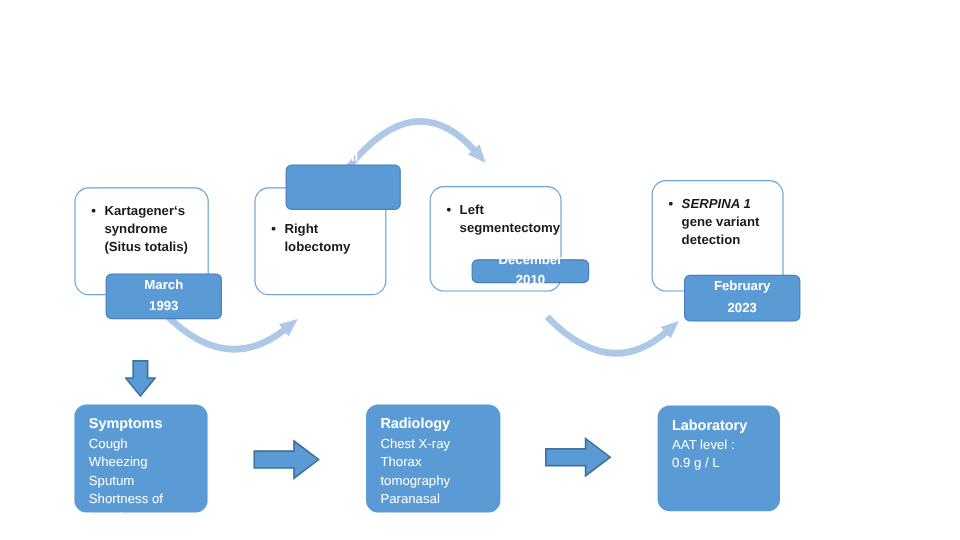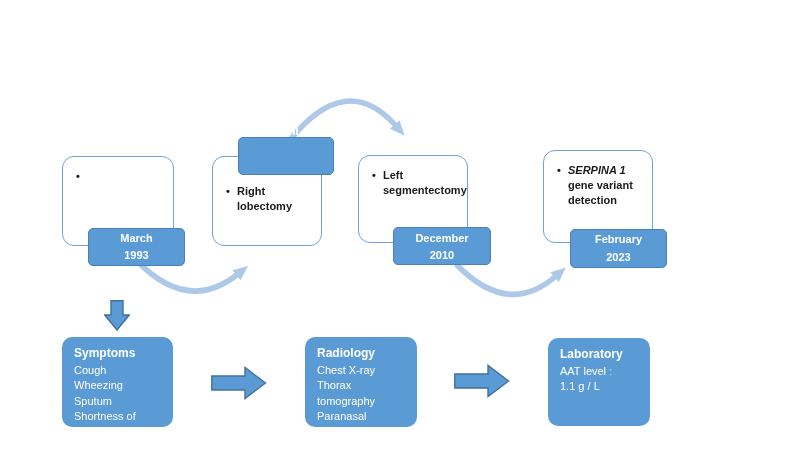--- a/index.html
+++ b/index.html
@@ -56,20 +56,25 @@
     </defs>
     <path d="M 136 260 Q 188 314 238 274" fill="none" style="stroke:var(--arc)" stroke-width="5.5" marker-end="url(#ah)"></path>
     <path d="M 290 140 Q 346 70 396 126" fill="none" style="stroke:var(--arc)" stroke-width="5.5" marker-end="url(#ah)"></path>
     <path d="M 456 264 Q 508 318 556 276" fill="none" style="stroke:var(--arc)" stroke-width="5.5" marker-end="url(#ah)"></path>
   </svg>
 
   <div class="milestone-box" style="left:62px;top:156px;width:112px;height:90px;">
     <div class="ev-text">
       <div class="ev-row">
         <span class="ev-bullet">•</span>
+        <div class="ev-lines">
+          <div>Kartagener‘s</div>
+          <div>syndrome</div>
+          <div>(Situs totalis)</div>
+        </div>
       </div>
     </div>
   </div>
   <div class="date-tab" style="left:88px;top:228px;width:97px;height:38px;text-align:center;">
     <div>March</div>
     <div>1993</div>
   </div>
 
   <div class="milestone-box" style="left:212px;top:156px;width:110px;height:90px;">
     <div class="ev-text below-tab">
@@ -91,21 +96,21 @@
     <div class="ev-text">
       <div class="ev-row">
         <span class="ev-bullet">•</span>
         <div class="ev-lines">
           <div>Left</div>
           <div>segmentectomy</div>
         </div>
       </div>
     </div>
   </div>
-  <div class="date-tab" style="left:393px;top:227px;width:98px;height:38px;justify-content:flex-end;">
+  <div class="date-tab" style="left:393px;top:216px;width:98px;height:20px;">
     <div>December</div>
     <div>2010</div>
   </div>
 
   <div class="milestone-box" style="left:543px;top:150px;width:110px;height:93px;">
     <div class="ev-text">
       <div class="ev-row">
         <span class="ev-bullet">•</span>
         <div class="ev-lines">
           <div class="italic">SERPINA 1</div>
@@ -143,16 +148,16 @@
     <div class="work-line">Paranasal sinus</div>
     <div class="work-line">tomography</div>
   </div>
 
   <svg class="block-arrow" style="left:454px;top:364px;" width="56" height="34" viewBox="0 0 56 34">
     <polygon points="0.8,10 34,10 34,1.5 54.5,17 34,32.5 34,24 0.8,24" style="fill:var(--accent);stroke:var(--accent_dark)" stroke-width="1.4"></polygon>
   </svg>
 
   <div class="work-box" style="left:548px;top:338px;width:102px;height:88px;">
     <div class="work-title">Laboratory</div>
-    <div class="work-line">AAT level : 1.1 g / L</div>
+    <div class="work-line">AAT level : 0.9 g / L</div>
   </div>
 
 </div>
 
 </body></html>

